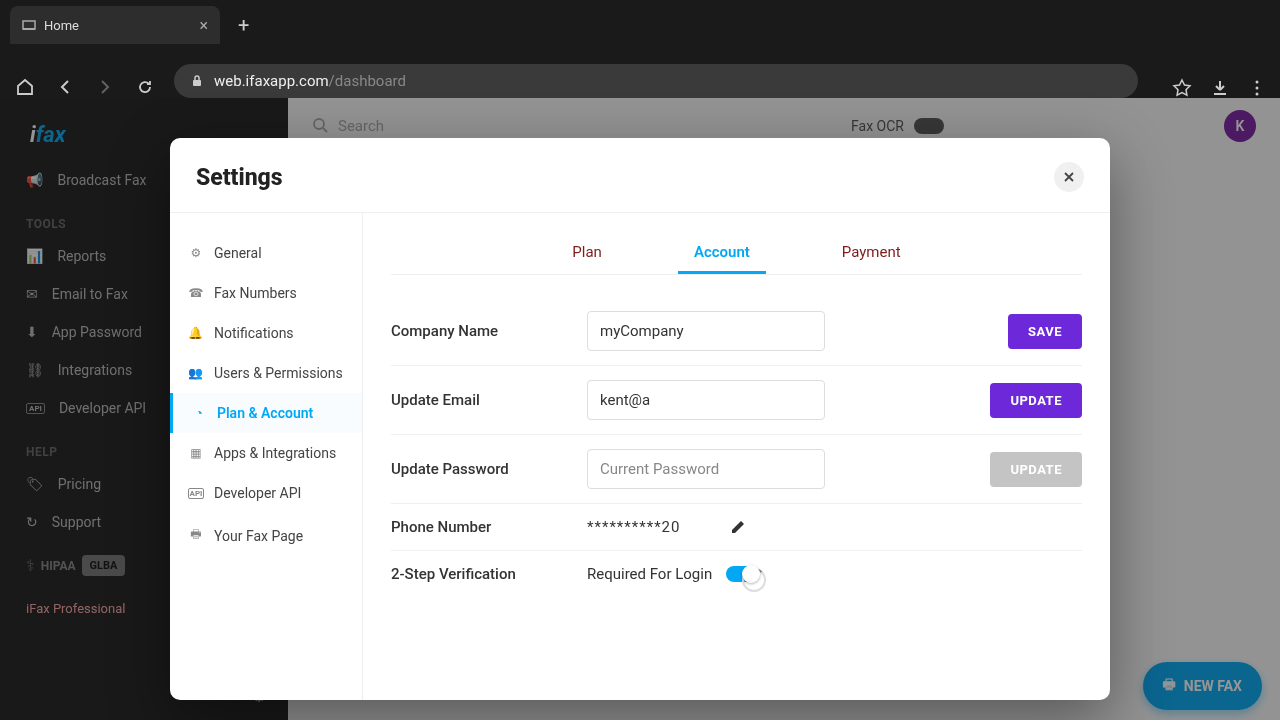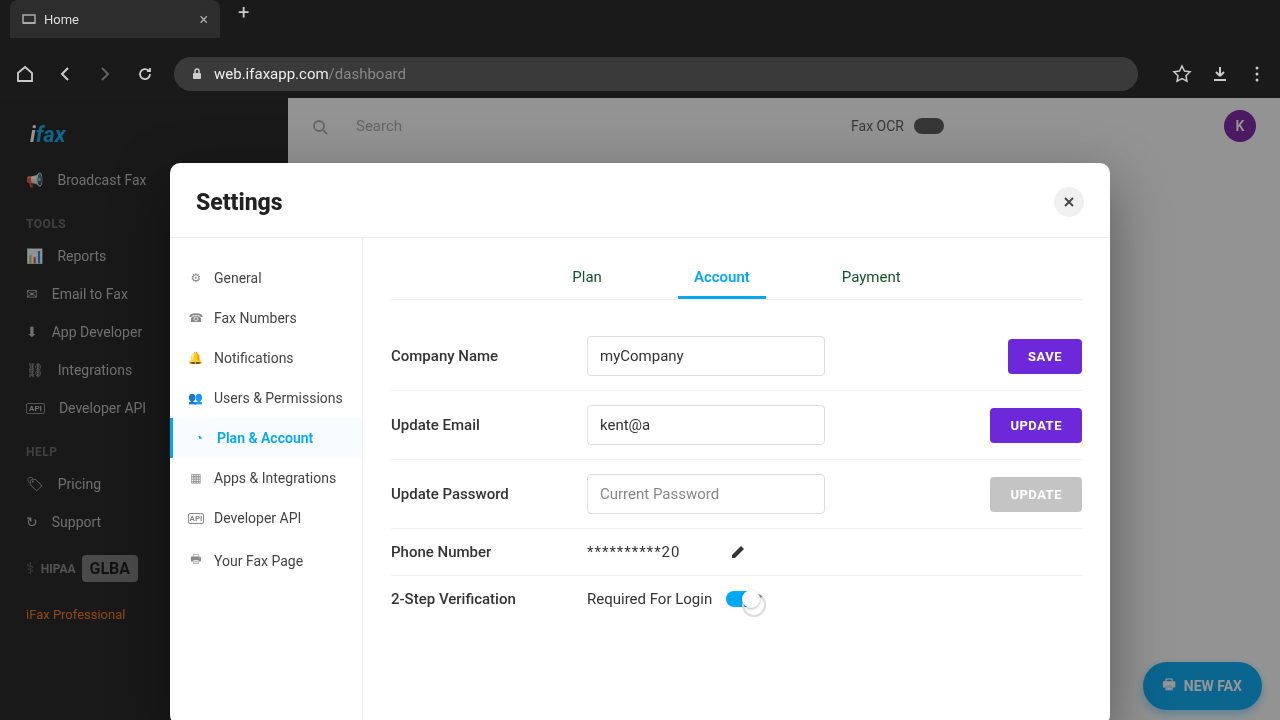--- a/index.html
+++ b/index.html
@@ -1,71 +1,71 @@
 <!DOCTYPE html>
 <html><head>
 <meta charset="utf-8">
 <style>
 * { margin: 0; padding: 0; box-sizing: border-box; font-family: -apple-system, BlinkMacSystemFont, "Segoe UI", Roboto, sans-serif; }
 body { width: 1280px; height: 720px; background: #1a1a1a; overflow: hidden; position: relative; }
 
 
 .browser-chrome { background: #1a1a1a; }
-.tab-bar { height: 50px; display: flex; align-items: flex-start; padding-left: 10px; }
+.tab-bar { height: 50px; display: flex; align-items: center; padding-left: 10px; }
 .tab { background: #2d2d2d; height: 38px; width: 210px; border-radius: 8px 8px 0 0; display: flex; align-items: center; padding: 0 12px; color: #ddd; font-size: 13px; gap: 8px; }
 .tab-close { margin-left: auto; color: #aaa; font-size: 16px; cursor: pointer; }
 .tab-add { color: #ccc; margin-left: 18px; font-size: 20px; cursor: pointer; }
-.nav-bar { height: 48px; display: flex; align-items: center; padding: 0 14px; gap: 18px; }
+.nav-bar { height: 48px; display: flex; align-items: flex-end; padding: 0 14px; gap: 18px; }
 .nav-icon { color: #bbb; width: 22px; height: 22px; display: flex; align-items: center; justify-content: center; }
 .nav-icon.dim { opacity: 0.4; }
 .url-bar { flex: 1; background: #3a3a3a; height: 34px; border-radius: 20px; display: flex; align-items: center; padding: 0 16px; color: #ccc; font-size: 15px; gap: 10px; }
 .url-text .domain { color: #eee; }
 .url-text .path { color: #888; }
 .nav-right { display: flex; gap: 18px; align-items: center; color: #bbb; margin-left: 16px; }
 
 
 .app-bg { position: absolute; top: 98px; left: 0; right: 0; bottom: 0; display: flex; }
 .app-sidebar { width: 288px; background: #1e1e1e; color: #999; padding-top: 10px; }
 .app-logo { padding: 14px 30px; font-size: 22px; font-weight: 700; font-style: italic; }
 .app-logo .i { color: #fff; }
 .app-logo .fa { color: #0ea5e9; }
 .app-logo .x { color: #02a8f4; }
 .side-item { padding: 11px 26px; display: flex; align-items: center; gap: 14px; font-size: 14px; color: #bbb; }
 .side-group { padding: 18px 26px 6px; font-size: 12px; font-weight: 700; color: #666; letter-spacing: 0.5px; }
 .side-badges { display: flex; gap: 6px; padding: 14px 26px; align-items: center; }
 .badge-hipaa { font-size: 12px; font-weight: 700; color: #888; }
-.badge-glba { background: #777; color: #111; font-size: 16px; font-weight: 700; padding: 4px 8px; border-radius: 4px; }
+.badge-glba { background: #777; color: #111; font-size: 11px; font-weight: 700; padding: 4px 8px; border-radius: 4px; }
 .side-gear { position: absolute; bottom: 14px; left: 252px; color: #888; }
 
 .app-main { flex: 1; background: #fcfcfc; position: relative; }
 .app-header { height: 56px; display: flex; align-items: center; padding: 0 24px; gap: 20px; }
-.search-box { flex: 1; display: flex; align-items: flex-end; gap: 28px; color: #aaa; font-size: 15px; }
+.search-box { flex: 1; display: flex; align-items: flex-start; gap: 10px; color: #aaa; font-size: 15px; }
 .fax-ocr { display: flex; align-items: center; gap: 10px; color: #555; font-size: 14px; margin-right: 260px; }
 .ocr-toggle { width: 30px; height: 16px; background: #555; border-radius: 10px; position: relative; }
 .avatar { width: 32px; height: 32px; background: #7b1fa2; color: #fff; border-radius: 50%; display: flex; align-items: center; justify-content: center; font-weight: 600; font-size: 14px; }
 
 .new-fax-btn { position: absolute; right: 18px; bottom: 10px; background: #02a8f4; color: #fff; padding: 12px 20px; border-radius: 24px; font-weight: 700; font-size: 14px; display: flex; align-items: center; gap: 8px; box-shadow: 0 4px 10px rgba(2,168,244,0.4); }
 
 
-.modal-overlay { position: absolute; top: 98px; left: 0; right: 0; bottom: 0; background: rgba(20,20,20,0.45); display: flex; align-items: flex-start; justify-content: center; padding-top: 65px; }
+.modal-overlay { position: absolute; top: 98px; left: 0; right: 0; bottom: 0; background: rgba(20,20,20,0.45); display: flex; align-items: center; justify-content: center; padding-top: 20px; }
 .modal { width: 940px; height: 562px; background: #fff; border-radius: 10px; box-shadow: 0 20px 60px rgba(0,0,0,0.4); display: flex; flex-direction: column; overflow: hidden; }
 .modal-header { padding: 24px 26px 20px; display: flex; align-items: center; border-bottom: 1px solid #eee; }
 .modal-title { font-size: 23px; font-weight: 800; color: #222; }
 .modal-close { margin-left: auto; width: 30px; height: 30px; background: #f0f0f0; border-radius: 50%; display: flex; align-items: center; justify-content: center; color: #444; cursor: pointer; }
 .modal-body { flex: 1; display: flex; }
 .modal-side { width: 193px; border-right: 1px solid #eee; padding: 20px 0; }
 .mside-item { padding: 12px 18px; display: flex; align-items: center; gap: 10px; font-size: 14px; color: #444; cursor: pointer; }
 .mside-item.active { color: #02a8f4; border-left: 3px solid #02a8f4; font-weight: 600; background: #f9fcfe; }
 .mside-icon { width: 16px; display: inline-flex; justify-content: center; color: #888; font-size: 12px; }
 .mside-item.active .mside-icon { color: #02a8f4; }
 .api-badge { font-size: 8px; font-weight: 700; border: 1px solid #888; padding: 0 2px; border-radius: 2px; }
 
 .modal-content { flex: 1; padding: 20px 28px; }
 .tabs { display: flex; gap: 60px; justify-content: center; border-bottom: 1px solid #eee; margin-bottom: 22px; }
-.tab-item { padding: 10px 16px; color: #14532d; font-size: 15px; cursor: pointer; border-bottom: 3px solid transparent; }
+.tab-item { padding: 10px 16px; color: #7f1d1d; font-size: 15px; cursor: pointer; border-bottom: 3px solid transparent; }
 .tab-item.active { color: #02a8f4; font-weight: 600; border-bottom-color: #02a8f4; }
 
 .form-row { display: flex; align-items: center; padding: 14px 0; border-bottom: 1px solid #f0f0f0; gap: 36px; }
 .form-row:last-child { border-bottom: none; }
 .form-label { width: 160px; font-size: 15px; color: #333; font-weight: 500; }
 .form-input { width: 238px; height: 40px; border: 1px solid #ddd; border-radius: 4px; padding: 0 12px; font-size: 15px; color: #333; }
 .form-input::placeholder { color: #888; }
 .form-btn { margin-left: auto; background: #6d28d9; color: #fff; border: none; padding: 10px 20px; font-size: 13px; font-weight: 700; border-radius: 4px; cursor: pointer; letter-spacing: 0.5px; }
 .form-btn.disabled { background: #c4c4c4; }
 .phone-masked { font-size: 15px; color: #333; letter-spacing: 1px; }
@@ -164,21 +164,21 @@
     <div class="side-item">
         <span>📊</span>
         <span>Reports</span>
       </div>
     <div class="side-item">
         <span>✉</span>
         <span>Email to Fax</span>
       </div>
     <div class="side-item">
         <span>⬇</span>
-        <span>App Developer</span>
+        <span>App Password</span>
       </div>
     <div class="side-item">
         <span>⛓</span>
         <span>Integrations</span>
       </div>
     <div class="side-item">
         <span class="api-badge">API</span>
         <span>Developer API</span>
       </div>
     <div class="side-group">HELP</div>
@@ -188,21 +188,21 @@
       </div>
     <div class="side-item">
         <span>↻</span>
         <span>Support</span>
       </div>
     <div class="side-badges">
       <span style="color:#666">⚕</span>
       <span class="badge-hipaa">HIPAA</span>
       <span class="badge-glba">GLBA</span>
     </div>
-    <div class="side-item" style="font-size:13px;color:#f97316">iFax Professional</div>
+    <div class="side-item" style="font-size:13px;color:#fca5a5">iFax Professional</div>
     <span class="side-gear">⚙</span>
   </div>
   <div class="app-main">
     <div class="app-header">
       <div class="search-box">
         <span>
           <svg width="16" height="16" viewBox="0 0 16 16">
               <circle cx="7" cy="7" r="5" fill="none" stroke="#aaa" stroke-width="1.8"></circle>
               <line x1="11" y1="11" x2="15" y2="15" stroke="#aaa" stroke-width="1.8"></line>
             </svg>

